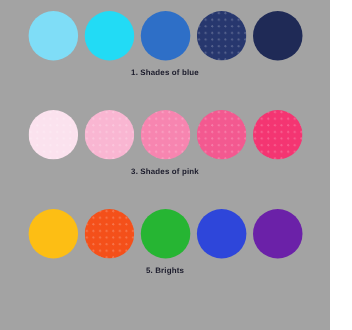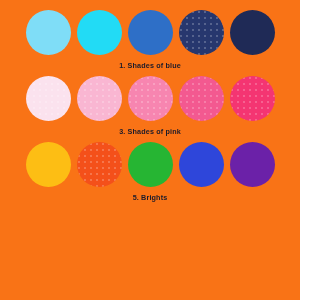--- a/index.html
+++ b/index.html
@@ -58,21 +58,21 @@
     color: #1b1b2b;
     letter-spacing: 0.15px;
     text-align: center;
     line-height: 1;
     white-space: nowrap;
   }
 </style>
 </head>
 <body>
 
-<div id="palette-sheet" style="background: #f97316;">
+<div id="palette-sheet" style="background: #a3a3a3; gap: 24px;">
 
 <div class="palette-row">
       <div class="swatch-strip">
         <span class="swatch" style="background-color: rgb(127, 221, 247);"></span>
         <span class="swatch" style="background-color: rgb(34, 219, 245);"></span>
         <span class="swatch" style="background-color: rgb(46, 111, 199);"></span>
         <span class="swatch textured" style="background-color: rgb(39, 55, 110);"></span>
         <span class="swatch" style="background-color: rgb(31, 42, 86);"></span>
       </div>
       <div class="row-caption">1. Shades of blue</div>

